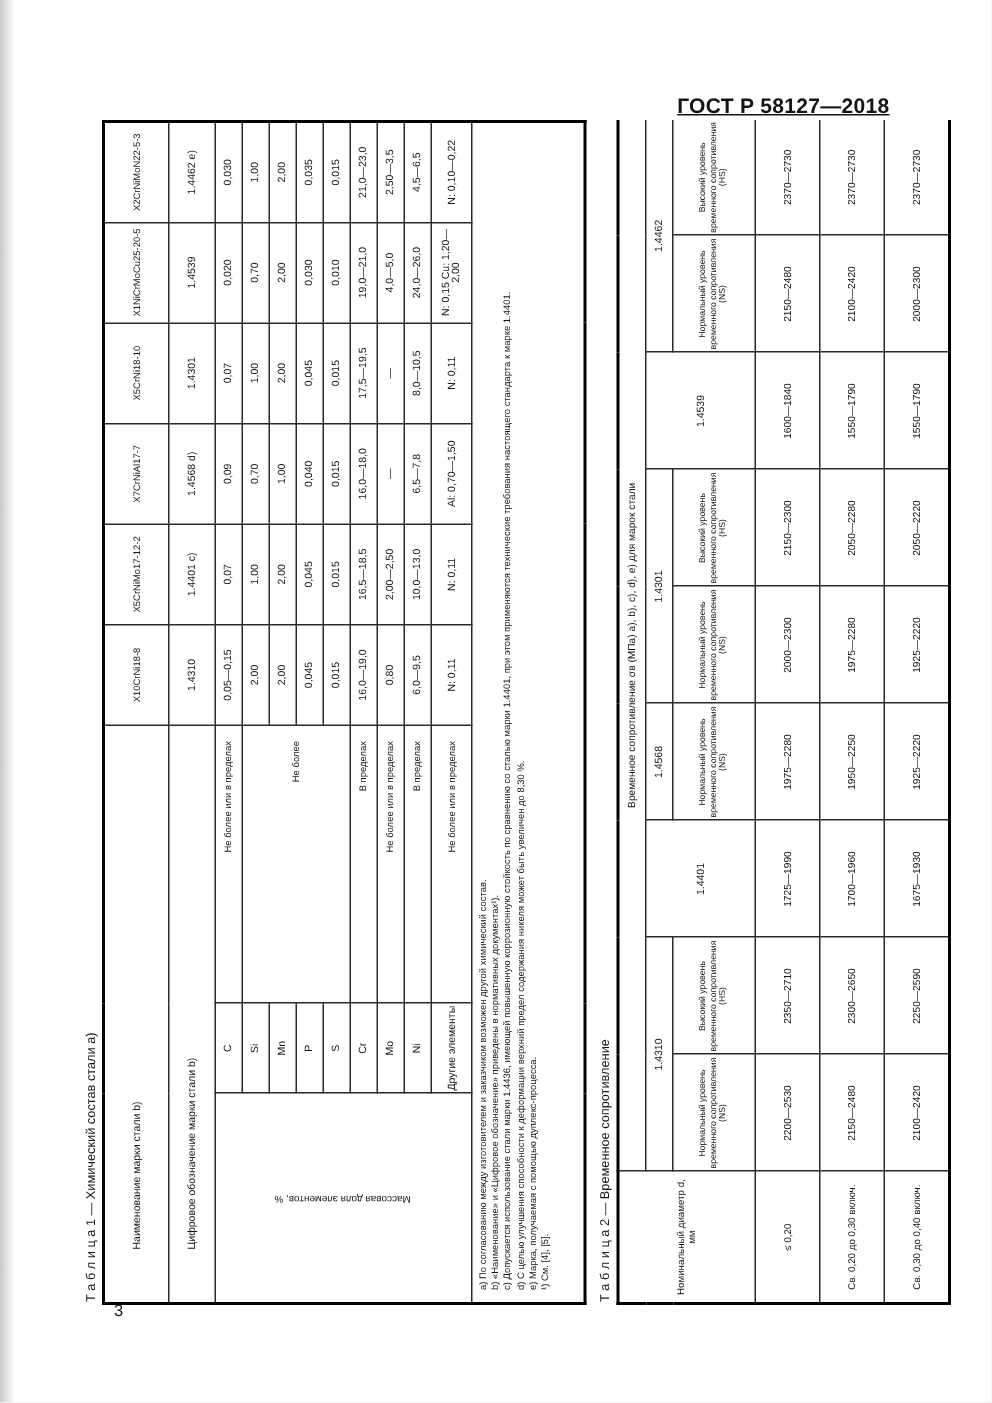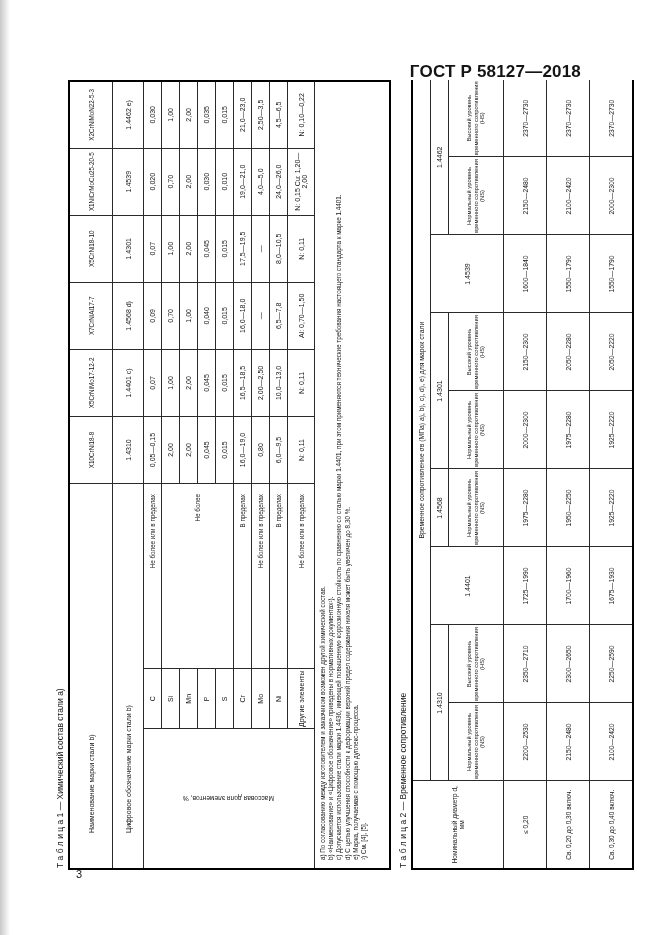--- a/index.html
+++ b/index.html
@@ -1,18 +1,18 @@
 <!DOCTYPE html>
 <html><head>
 <meta charset="utf-8">
 <style>
   html,body{margin:0;padding:0;background:#e9e9e9;}
   .page{position:relative;width:661px;height:935px;background:#ffffff;font-family:"Liberation Sans",sans-serif;color:#141414;overflow:hidden;}
   .gutter{position:absolute;left:0;top:0;width:10px;height:100%;background:linear-gradient(to right,#c9c9c9,#ffffff);}
-  .doc-code{position:absolute;top:62px;right:80px;font-size:17px;font-weight:bold;letter-spacing:.2px;}
+  .doc-code{position:absolute;top:62px;right:68px;font-size:14px;font-weight:bold;letter-spacing:.2px;text-decoration:underline;}
   .page-num{position:absolute;left:76px;top:868px;font-size:11px;}
   
   .rot{position:absolute;left:-50px;top:185px;width:790px;height:580px;transform:rotate(-90deg);overflow:hidden;}
   .tbl-title{font-size:8.5px;margin:0 0 3px 2px;white-space:nowrap;}
   table{border-collapse:collapse;width:790px;table-layout:fixed;background:#fff;}
   table{border:2px solid #000;}
   td{border:1px solid #2a2a2a;font-size:7px;text-align:center;vertical-align:middle;padding:1px;overflow:hidden;}
   
   .r-name td{height:40px;}
   .r-num td{height:28px;}

